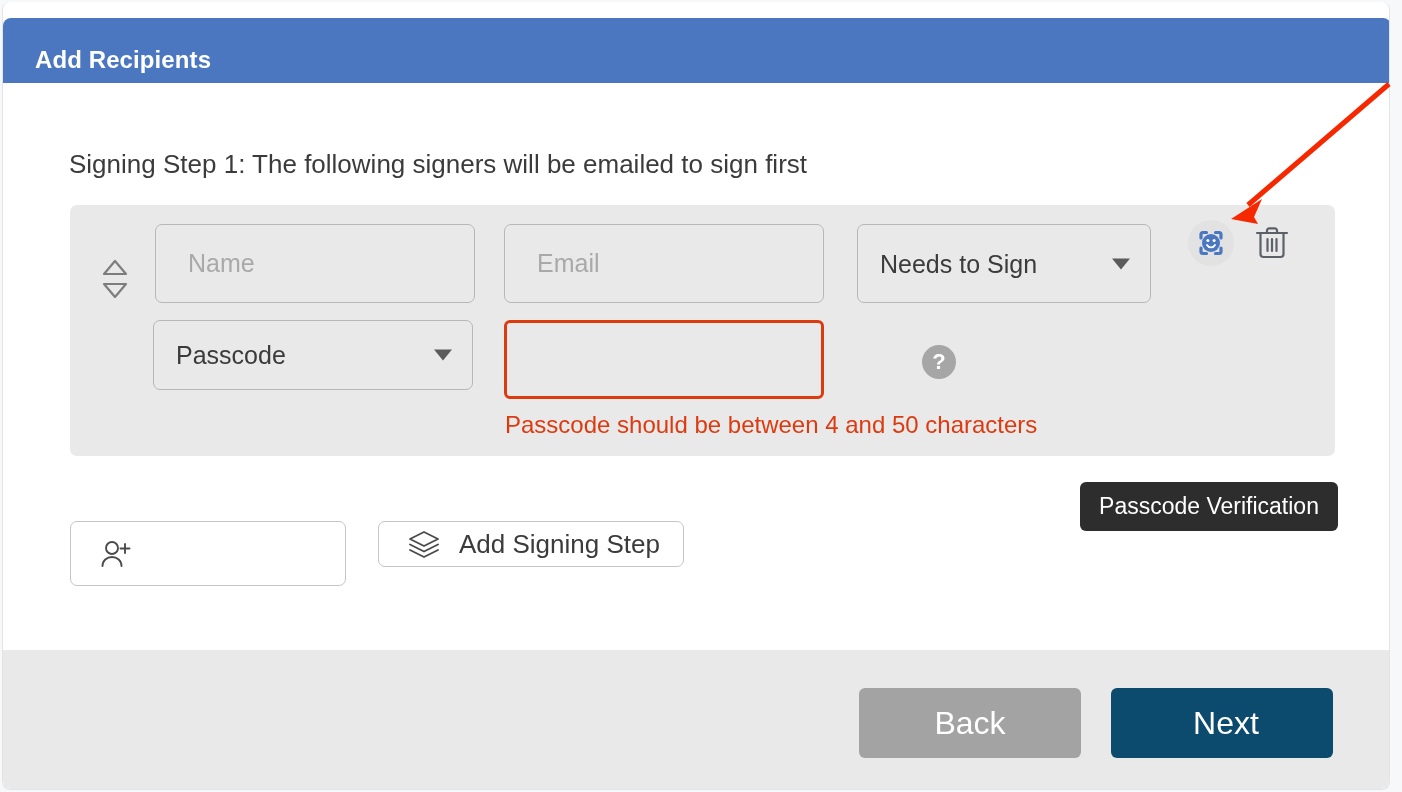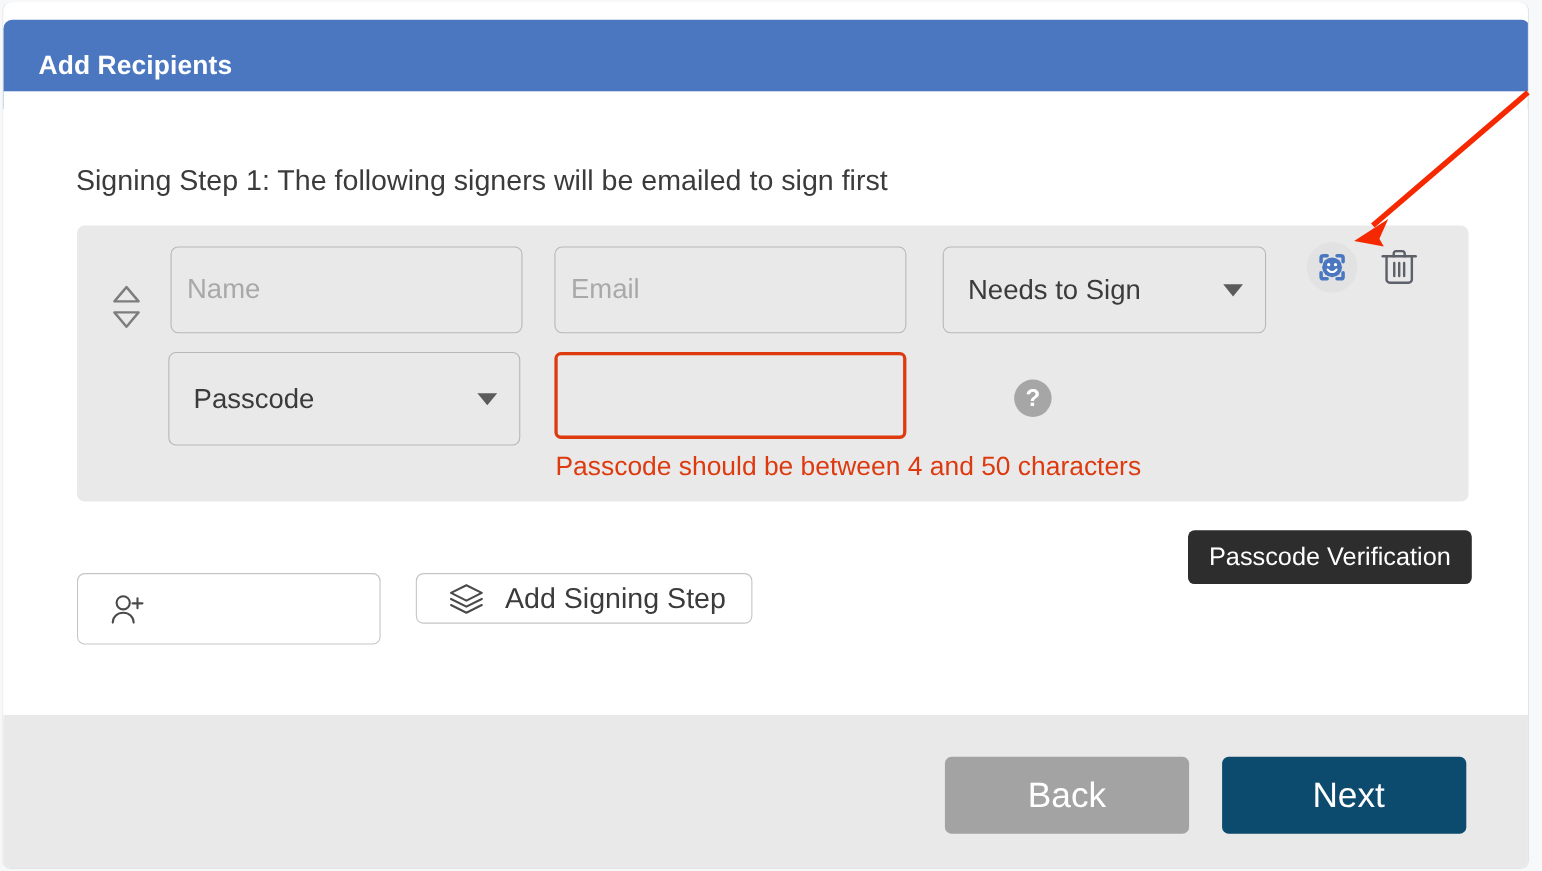--- a/index.html
+++ b/index.html
@@ -83,21 +83,21 @@
   }
 
   .field {
     position: absolute;
     background: #e9e9e9;
     border: 1px solid #b7b7b7;
     border-radius: 7px;
     font-family: "Liberation Sans", sans-serif;
     font-size: 25px;
     color: #3b3b3b;
-    padding: 0 14px;
+    padding: 0 32px;
     outline: none;
   }
   .field::placeholder { color: #a9a9a9; }
 
   #name-input  { left: 85px;  top: 19px;  width: 320px; height: 79px; }
   #email-input { left: 434px; top: 19px;  width: 320px; height: 79px; }
   #passcode-value-input {
     left: 434px; top: 115px; width: 320px; height: 79px;
     border: 3px solid #dd3a10;
     border-radius: 6px;
@@ -124,21 +124,21 @@
     position: absolute;
     right: 20px;
     top: 50%;
     transform: translateY(-50%);
     width: 0; height: 0;
     border-left: 9px solid transparent;
     border-right: 9px solid transparent;
     border-top: 11px solid #5b5b5b;
   }
   #role-select     { left: 787px; top: 19px;  width: 294px; height: 79px; }
-  #passcode-select { left: 83px;  top: 115px; width: 320px; height: 85px; }
+  #passcode-select { left: 83px;  top: 115px; width: 320px; height: 70px; }
 
   #help-icon {
     position: absolute;
     left: 852px;
     top: 140px;
     width: 34px;
     height: 34px;
     border-radius: 50%;
     background: #a6a6a6;
     color: #ffffff;

